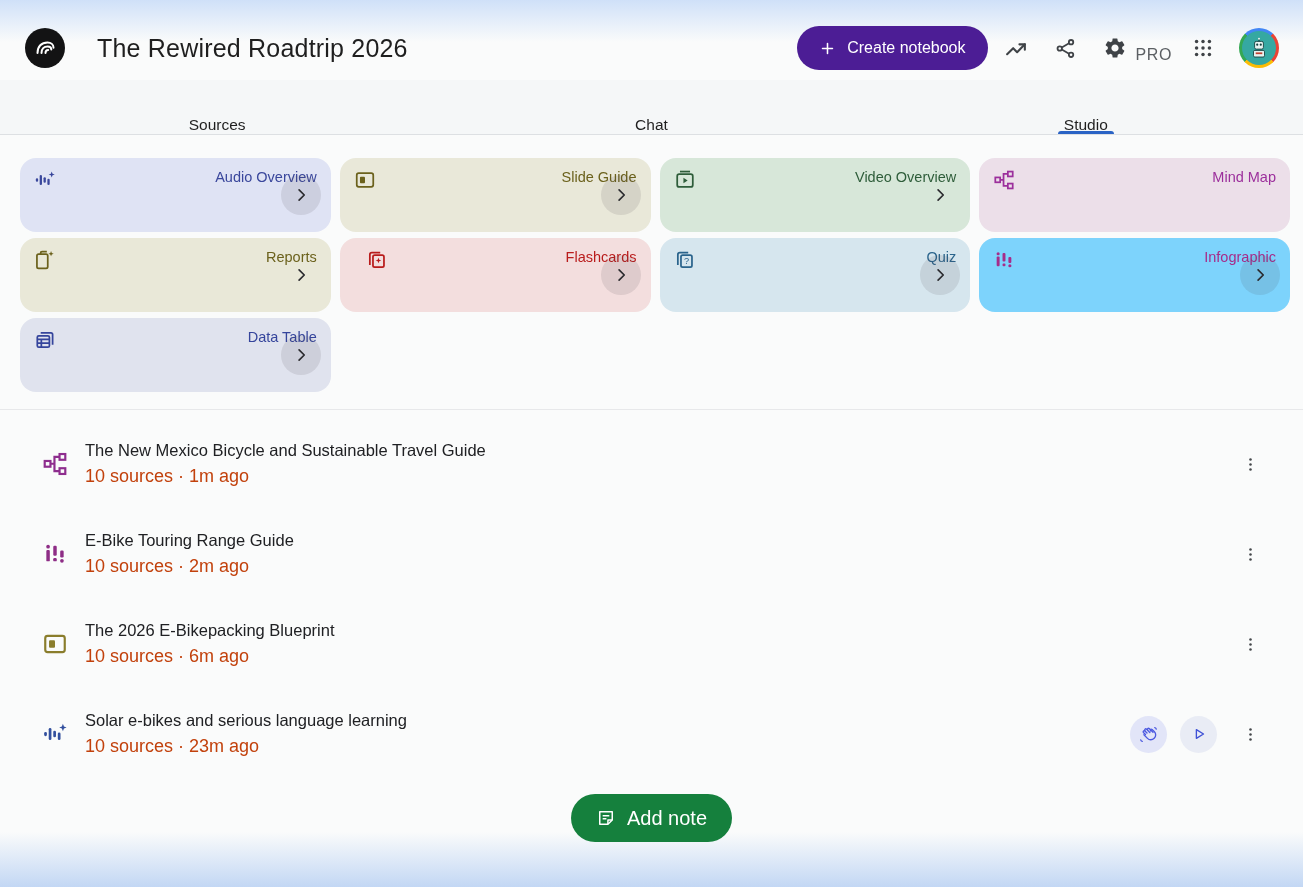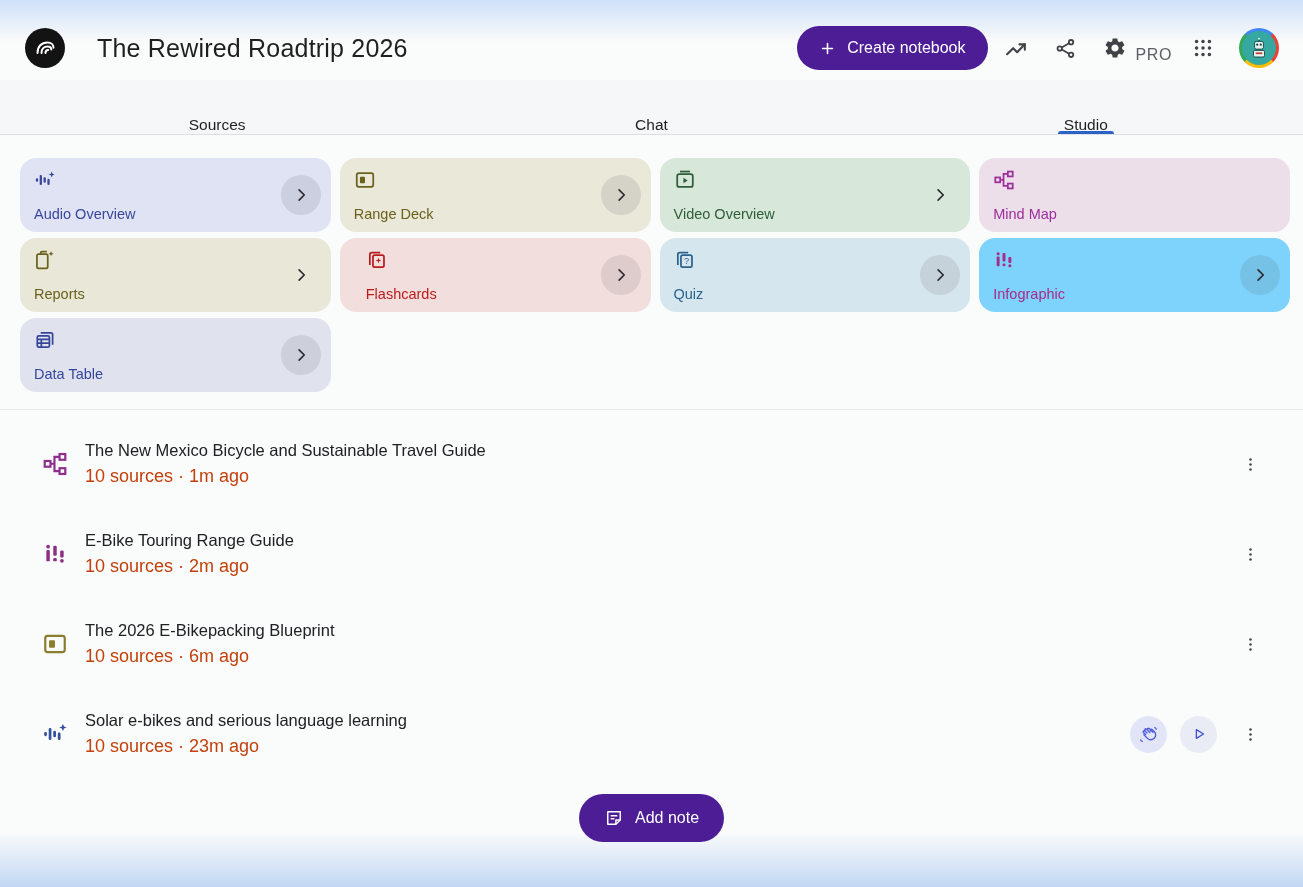--- a/index.html
+++ b/index.html
@@ -35,21 +35,21 @@
   
   .tabs { display: flex; height: 55px; border-bottom: 1px solid #dde0e3; background: rgba(240,242,243,.45); }
   .tab { flex: 1; position: relative; display: flex; align-items: flex-end; justify-content: center;
     font-size: 15.5px; color: #1f1f1f; background: none; border: none; font-family: inherit; cursor: pointer; }
   .tab-indicator { position: absolute; bottom: 0; left: 50%; transform: translateX(-50%);
     width: 56px; height: 3px; border-radius: 3px 3px 0 0; background: #2a63c5; }
 
   
   .tools-grid { display: grid; grid-template-columns: repeat(4, 1fr); gap: 6px 9px; margin: 23px 13px 0 20px; }
   .tool-card { height: 74px; border-radius: 16px; position: relative; padding: 11px 14px 10px 14px;
-    display: flex; flex-direction: column; justify-content: space-between; cursor: pointer; border: none;
+    display: flex; justify-content: space-between; cursor: pointer; border: none;
     text-align: left; font-family: inherit; }
   .tool-label { font-size: 14.5px; font-weight: 500; }
   .tool-icon { width: 22px; height: 22px; display: block; }
   .chev { position: absolute; right: 10px; top: 50%; transform: translateY(-50%);
     width: 40px; height: 40px; border-radius: 50%; display: flex; align-items: center; justify-content: center; }
   .chev.circle { background: rgba(70,66,76,.12); }
   .t-audio   { background: #dfe3f4; color: #3a479c; }
   .t-slide   { background: #e9e8d9; color: #6b611c; }
   .t-video   { background: #d7e7d9; color: #2e5d3a; }
   .t-mindmap { background: #ecdfe9; color: #9c2f9c; }
@@ -75,22 +75,22 @@
   .artifact-actions { margin-left: auto; display: flex; align-items: center; gap: 13px; }
   .action-circle { width: 37px; height: 37px; border-radius: 50%; border: none; cursor: pointer;
     display: flex; align-items: center; justify-content: center; }
   .wave-btn { background: #e2e5f8; color: #4d5ae0; }
   .play-btn { background: #e9ecf5; color: #3f51d6; }
   .kebab-btn { width: 30px; height: 30px; border: none; background: none; color: #44474a; cursor: pointer;
     display: flex; align-items: center; justify-content: center; margin-left: 5px; }
 
   
   .add-note-wrap { display: flex; justify-content: center; margin-top: 15px; }
-  .add-note-btn { background: #4c1d95; color: #fff; height: 48px; border-radius: 24px; border: none;
-    display: flex; align-items: center; gap: 11px; padding: 0 25px; font-size: 16px; font-weight: 500;
+  .add-note-btn { background: #15803d; color: #fff; height: 48px; border-radius: 24px; border: none;
+    display: flex; align-items: center; gap: 11px; padding: 0 25px; font-size: 20px; font-weight: 500;
     font-family: inherit; cursor: pointer; }
 </style>
 </head>
 <body>
 
 <div class="header">
   <button class="logo-btn">
     <svg width="24" height="24" viewBox="0 0 24 24" fill="none" stroke="#ffffff" stroke-width="2" stroke-linecap="round">
       <path d="M4.5 17c0-6.5 4-10.5 10-10.5 3.6 0 6 2.2 6 5.2"></path>
       <path d="M8.5 17c0-4.2 2.4-6.6 6.2-6.6 2.2 0 3.6 1.2 3.6 3"></path>
@@ -190,21 +190,21 @@
           <path d="M9.7 5.8l6.2 6.2-6.2 6.2"></path>
         </svg>
     </span>
   </button>
 
   <button class="tool-card t-slide">
     <svg class="tool-icon" viewBox="0 0 24 24" fill="none" stroke="currentColor" stroke-width="1.9">
       <rect x="3" y="4.5" width="18" height="15" rx="2.2"></rect>
         <rect x="6.5" y="8.5" width="5.5" height="7" rx="1" fill="currentColor" stroke="none"></rect>
     </svg>
-    <span class="tool-label">Range Deck</span>
+    <span class="tool-label">Slide Guide</span>
     <span class="chev circle">
       <svg width="20" height="20" viewBox="0 0 24 24" fill="none" stroke="#2a2a2e" stroke-width="2" stroke-linecap="round" stroke-linejoin="round">
           <path d="M9.7 5.8l6.2 6.2-6.2 6.2"></path>
         </svg>
     </span>
   </button>
 
   <button class="tool-card t-video">
     <svg class="tool-icon" viewBox="0 0 24 24" fill="none" stroke="currentColor" stroke-width="1.9">
       <path d="M6.5 2.8h11"></path>

